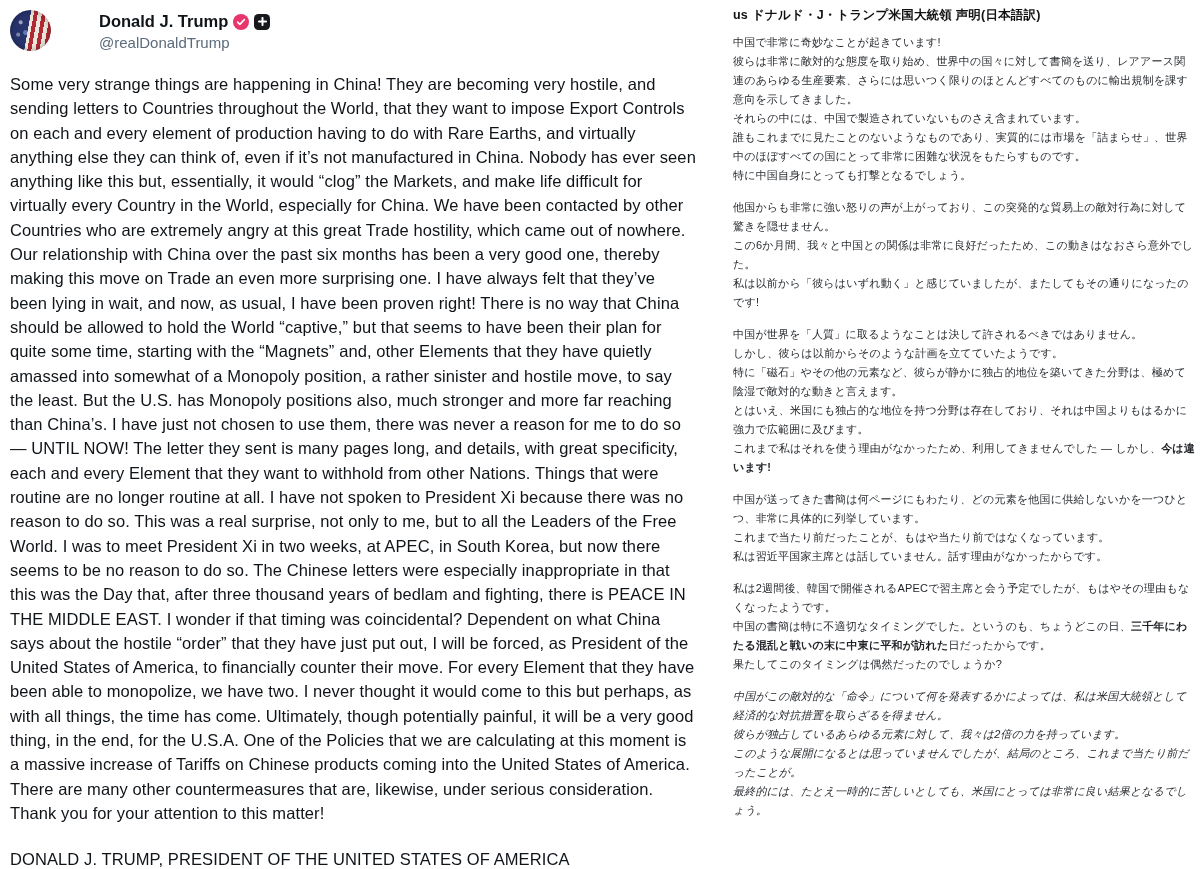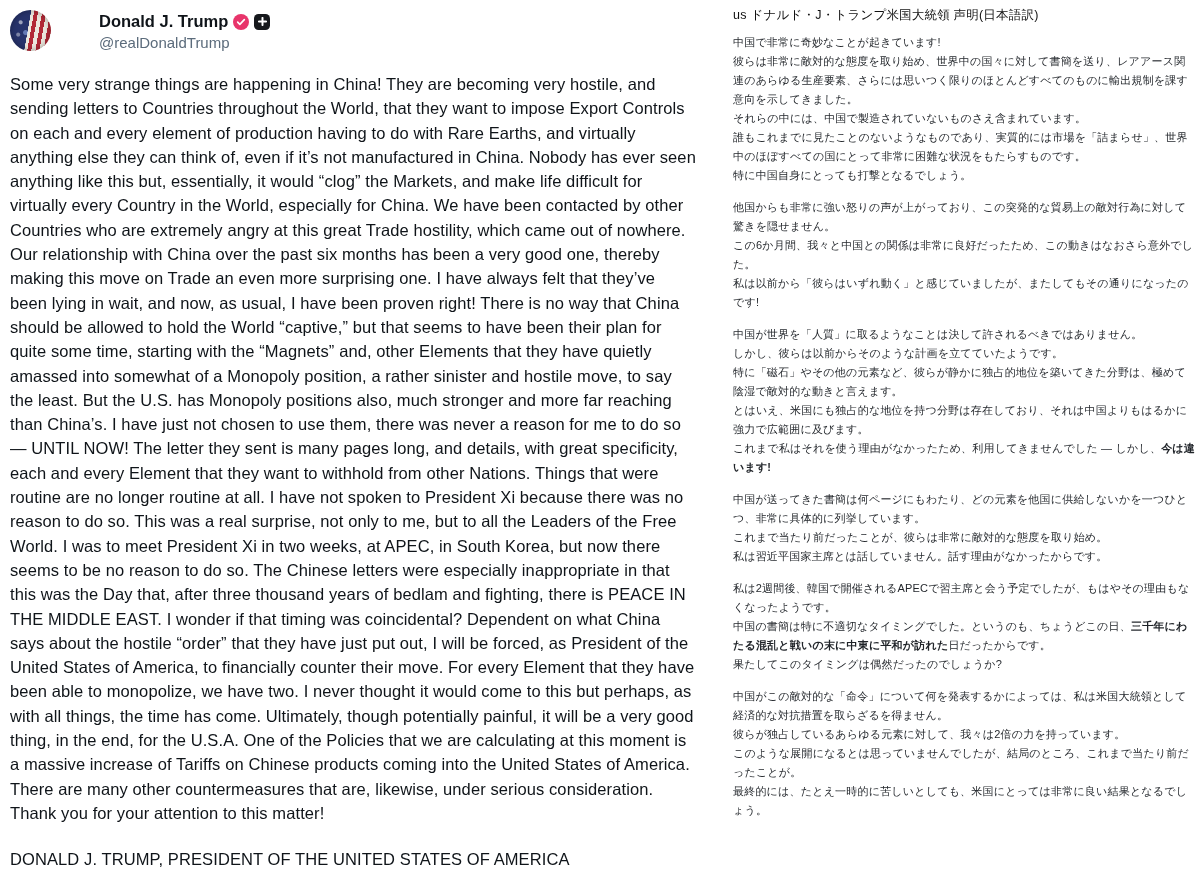--- a/index.html
+++ b/index.html
@@ -29,25 +29,25 @@
   .badge-plus svg { width:9px; height:9px; }
   .handle { font-size:15px; color:#5b6b7b; margin-top:3px; cursor:pointer; }
 
   .post-body { margin-top:21px; font-size:16.5px; line-height:24.3px; color:#0f1419;
     letter-spacing:0.1px; }
   .post-signature { margin-top:25px; font-size:16.5px; color:#0f1419; letter-spacing:0.1px; }
 
   
   .right-col { position:absolute; left:733px; top:7px; width:462px;
     color:#1f2328; }
-  .jp-title { font-size:12.5px; font-weight:400; color:#111111; margin-bottom:9px;
+  .jp-title { font-size:12.5px; font-weight:700; color:#111111; margin-bottom:9px;
     letter-spacing:0.2px; }
   .jp-title .flag { margin-right:4px; }
   .jp-para { margin-bottom:13px; }
-  .jp-para:last-child { margin-bottom:4px; }
+  .jp-para:last-child { margin-bottom:4px;font-style:italic; }
   .jp-line { font-size:11px; line-height:19px; letter-spacing:0.2px; }
   .jp-line .b { font-weight:700; }
 </style>
 </head>
 <body>
 
 <div class="left-col">
   <div class="post-header">
     <div class="avatar"></div>
     <div class="name-block">
@@ -93,21 +93,21 @@
       </div>
       <div class="jp-para">
         <div class="jp-line"><span>中国が世界を「人質」に取るようなことは決して許されるべきではありません。</span></div>
         <div class="jp-line"><span>しかし、彼らは以前からそのような計画を立てていたようです。</span></div>
         <div class="jp-line"><span>特に「磁石」やその他の元素など、彼らが静かに独占的地位を築いてきた分野は、極めて陰湿で敵対的な動きと言えます。</span></div>
         <div class="jp-line"><span>とはいえ、米国にも独占的な地位を持つ分野は存在しており、それは中国よりもはるかに強力で広範囲に及びます。</span></div>
         <div class="jp-line"><span>これまで私はそれを使う理由がなかったため、利用してきませんでした ― しかし、</span><span class="b">今は違います!</span></div>
       </div>
       <div class="jp-para">
         <div class="jp-line"><span>中国が送ってきた書簡は何ページにもわたり、どの元素を他国に供給しないかを一つひとつ、非常に具体的に列挙しています。</span></div>
-        <div class="jp-line"><span>これまで当たり前だったことが、彼らは非常に敵対的な態度を取り始め。</span></div>
+        <div class="jp-line"><span>これまで当たり前だったことが、もはや当たり前ではなくなっています。</span></div>
         <div class="jp-line"><span>私は習近平国家主席とは話していません。話す理由がなかったからです。</span></div>
       </div>
       <div class="jp-para">
         <div class="jp-line"><span>私は2週間後、韓国で開催されるAPECで習主席と会う予定でしたが、もはやその理由もなくなったようです。</span></div>
         <div class="jp-line"><span>中国の書簡は特に不適切なタイミングでした。というのも、ちょうどこの日、</span><span class="b">三千年にわたる混乱と戦いの末に中東に平和が訪れた</span><span>日だったからです。</span></div>
         <div class="jp-line"><span>果たしてこのタイミングは偶然だったのでしょうか?</span></div>
       </div>
       <div class="jp-para">
         <div class="jp-line"><span>中国がこの敵対的な「命令」について何を発表するかによっては、私は米国大統領として経済的な対抗措置を取らざるを得ません。</span></div>
         <div class="jp-line"><span>彼らが独占しているあらゆる元素に対して、我々は2倍の力を持っています。</span></div>

